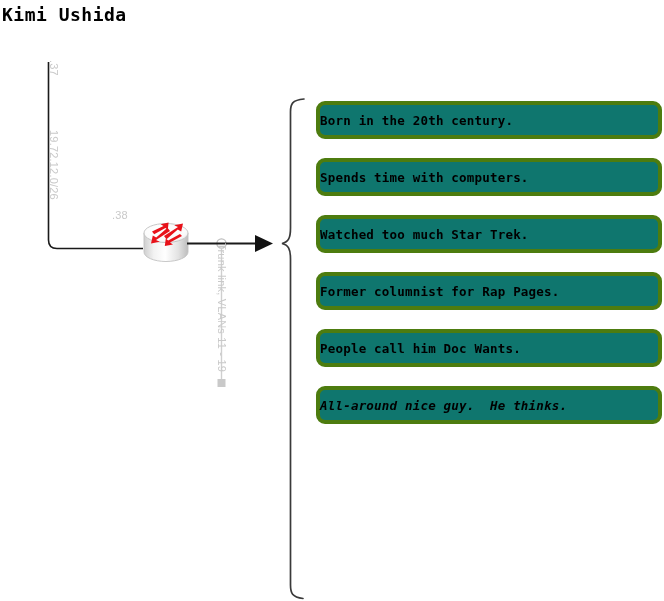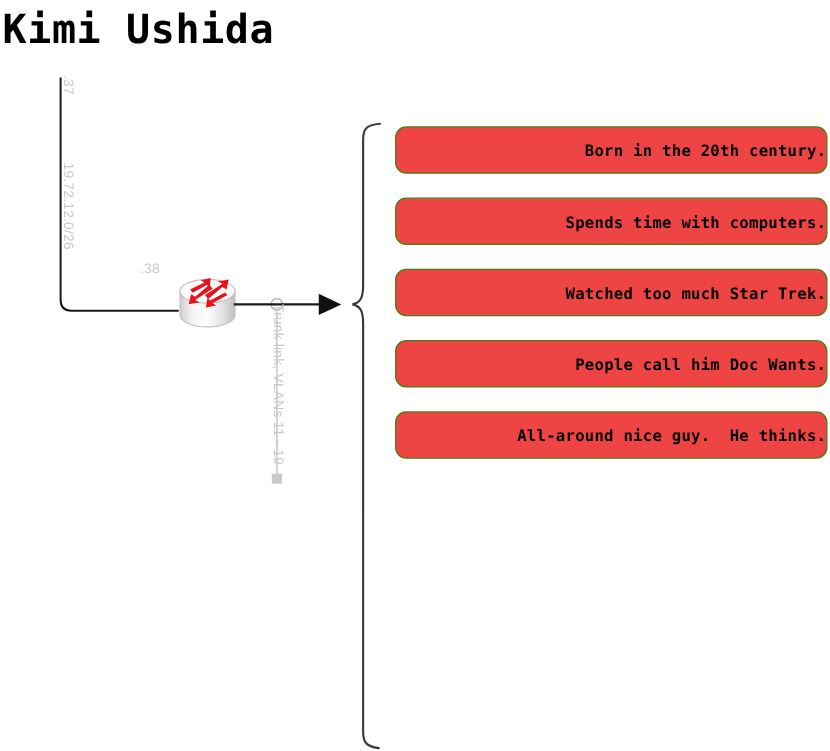--- a/index.html
+++ b/index.html
@@ -15,21 +15,21 @@
     font-family: "DejaVu Sans Mono", "Liberation Mono", monospace;
   }
 
   
   #page-title {
     position: absolute;
     left: 2px;
     top: 4px;
     font-family: "DejaVu Sans Mono", "Liberation Mono", monospace;
     font-weight: bold;
-    font-size: 32px;
+    font-size: 18px;
     letter-spacing: 0.5px;
     color: #000000;
     white-space: pre;
   }
 
   
   #diagram-svg {
     position: absolute;
     left: 0;
     top: 0;
@@ -67,28 +67,28 @@
     position: absolute;
     left: 316px;
     top: 101px;
     width: 346px;
   }
   .fact-box {
     box-sizing: border-box;
     width: 346px;
     height: 38px;
     margin-bottom: 19px;
-    border: 1px solid #4d7c0f;
+    border: 4px solid #4d7c0f;
     border-radius: 9px;
-    background: #ef4444;
+    background: #0f766e;
     display: flex;
     align-items: center;
-    justify-content: flex-end;
+    justify-content: flex-start;
   }
-  .fact-box:last-child { margin-bottom: 1px; }
+  .fact-box:last-child { margin-bottom: 1px; font-style: italic; }
   .fact-text {
     font-family: "DejaVu Sans Mono", "Liberation Mono", monospace;
     font-weight: bold;
     font-size: 12.5px;
     color: #000000;
     white-space: pre;
     letter-spacing: 0.2px;
   }
 </style>
 </head>
@@ -172,20 +172,23 @@
 
   <div class="fact-box">
     <span class="fact-text">Spends time with computers.</span>
   </div>
 
 
   <div class="fact-box">
     <span class="fact-text">Watched too much Star Trek.</span>
   </div>
 
+  <div class="fact-box">
+    <span class="fact-text">Former columnist for Rap Pages.</span>
+  </div>
 
   <div class="fact-box">
     <span class="fact-text">People call him Doc Wants.</span>
   </div>
 
 
 
   <div class="fact-box">
     <span class="fact-text">All-around nice guy.  He thinks.</span>
   </div>

